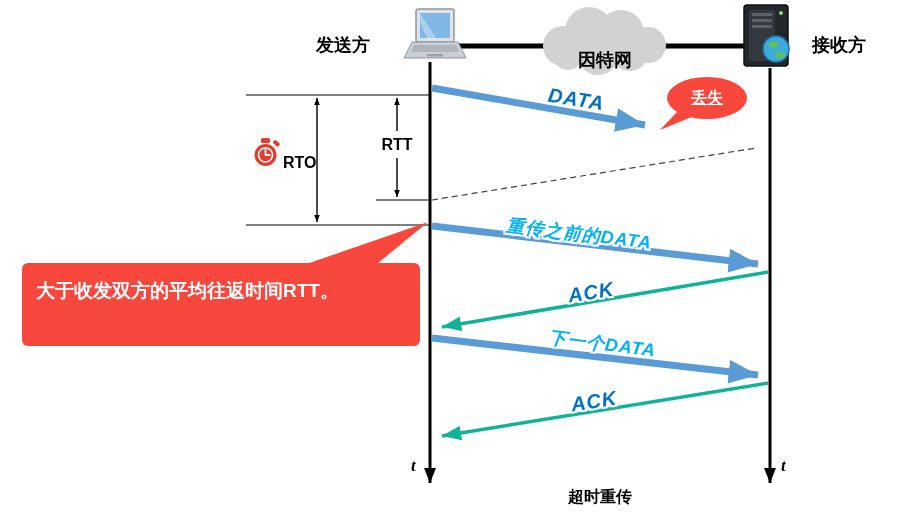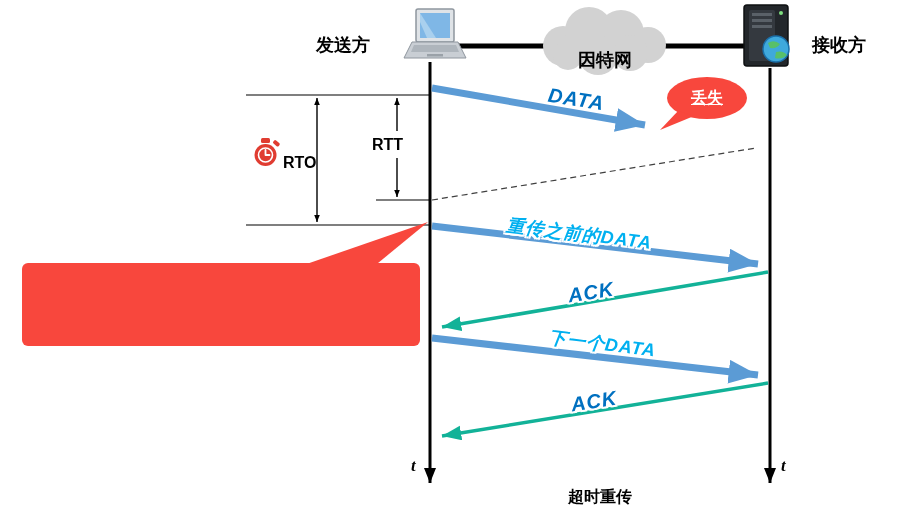--- a/index.html
+++ b/index.html
@@ -127,30 +127,31 @@
       <polygon points="295,268 428,222 372,268"></polygon>
       <rect x="22" y="263" width="398" height="83" rx="6"></rect>
     </g>
   </svg>
 
   <div class="lbl node-label" style="left:316px;top:33px;">发送方</div>
   <div class="lbl node-label" style="left:570px;top:30px;width:70px;text-align:center;margin-top:18px;">因特网</div>
   <div class="lbl node-label" style="left:812px;top:33px;">接收方</div>
 
   <div class="lbl timer-label" style="left:283px;top:154px;">RTO</div>
-  <div class="lbl timer-label" style="left:372px;top:136px;width:50px;">RTT</div>
+  <div class="lbl timer-label" style="left:372px;top:136px;width:50px;text-align:center;">RTT</div>
 
   <div class="lbl msg-label msg-dark" style="left:548px;top:88px;transform:rotate(9deg);">DATA</div>
   <div class="lbl lost-label" style="left:667px;top:88px;width:80px;text-align:center;text-decoration:underline;">丢失</div>
   <div class="lbl msg-label msg-light" style="left:506px;top:222px;transform:rotate(7deg);">重传之前的DATA</div>
   <div class="lbl msg-label msg-dark" style="left:568px;top:281px;transform:rotate(-9deg);">ACK</div>
   <div class="lbl msg-label msg-light" style="left:548px;top:332px;transform:rotate(7deg);">下一个DATA</div>
   <div class="lbl msg-label msg-dark" style="left:571px;top:390px;transform:rotate(-9deg);">ACK</div>
 
   <div class="callout-text">
+    <div>大于收发双方的平均往返时间RTT。</div>
   </div>
 
   <div class="lbl t-label" style="left:411px;top:456px;">t</div>
   <div class="lbl t-label" style="left:781px;top:456px;">t</div>
 
   <div class="title-label">超时重传</div>
 
 </div>
 
 </body></html>

